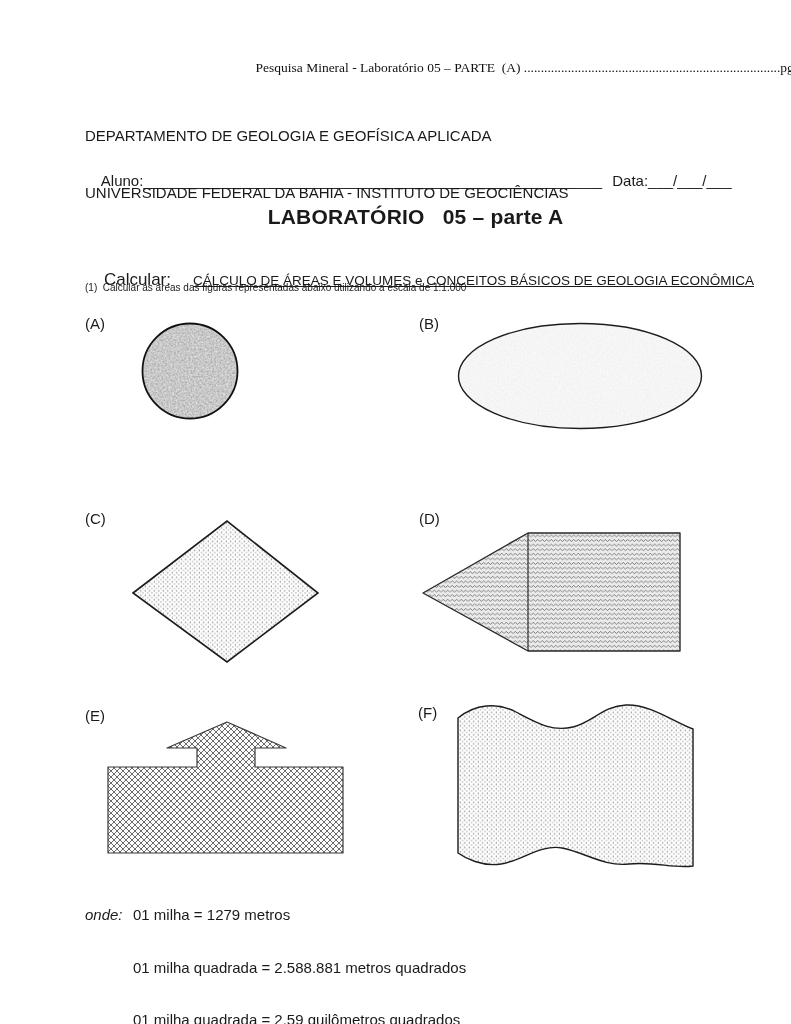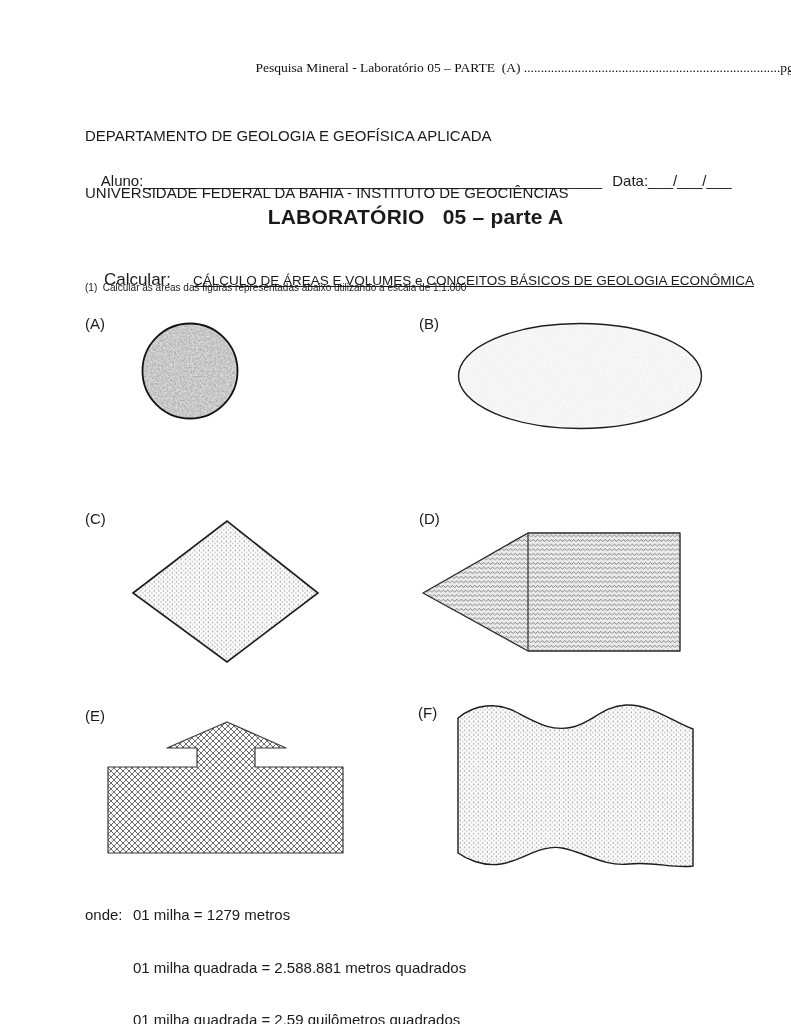--- a/index.html
+++ b/index.html
@@ -23,21 +23,21 @@
   .question{position:absolute;left:85px;top:282px;font-size:10px;white-space:pre;}
 
   .fig-label{position:absolute;font-size:15px;}
   .lbl-a{left:85px;top:315px;} .lbl-b{left:419px;top:315px;}
   .lbl-c{left:85px;top:510px;} .lbl-d{left:419px;top:510px;}
   .lbl-e{left:85px;top:707px;} .lbl-f{left:418px;top:704px;}
 
   .figures-svg{position:absolute;left:0;top:0;width:791px;height:1024px;}
 
   .footnote{position:absolute;left:85px;top:871px;font-size:15px;line-height:17.5px;white-space:pre;}
-  .footnote .fn-label{display:inline-block;width:48px;}
+  .footnote .fn-label{display:inline-block;width:48px;font-style:italic;}
 </style>
 </head>
 <body>
 
 <div class="page">
 
   <div class="running-header">
     <span>Pesquisa Mineral - Laboratório 05 – PARTE  (A) ............................................................................pg.</span>
   </div>
 

